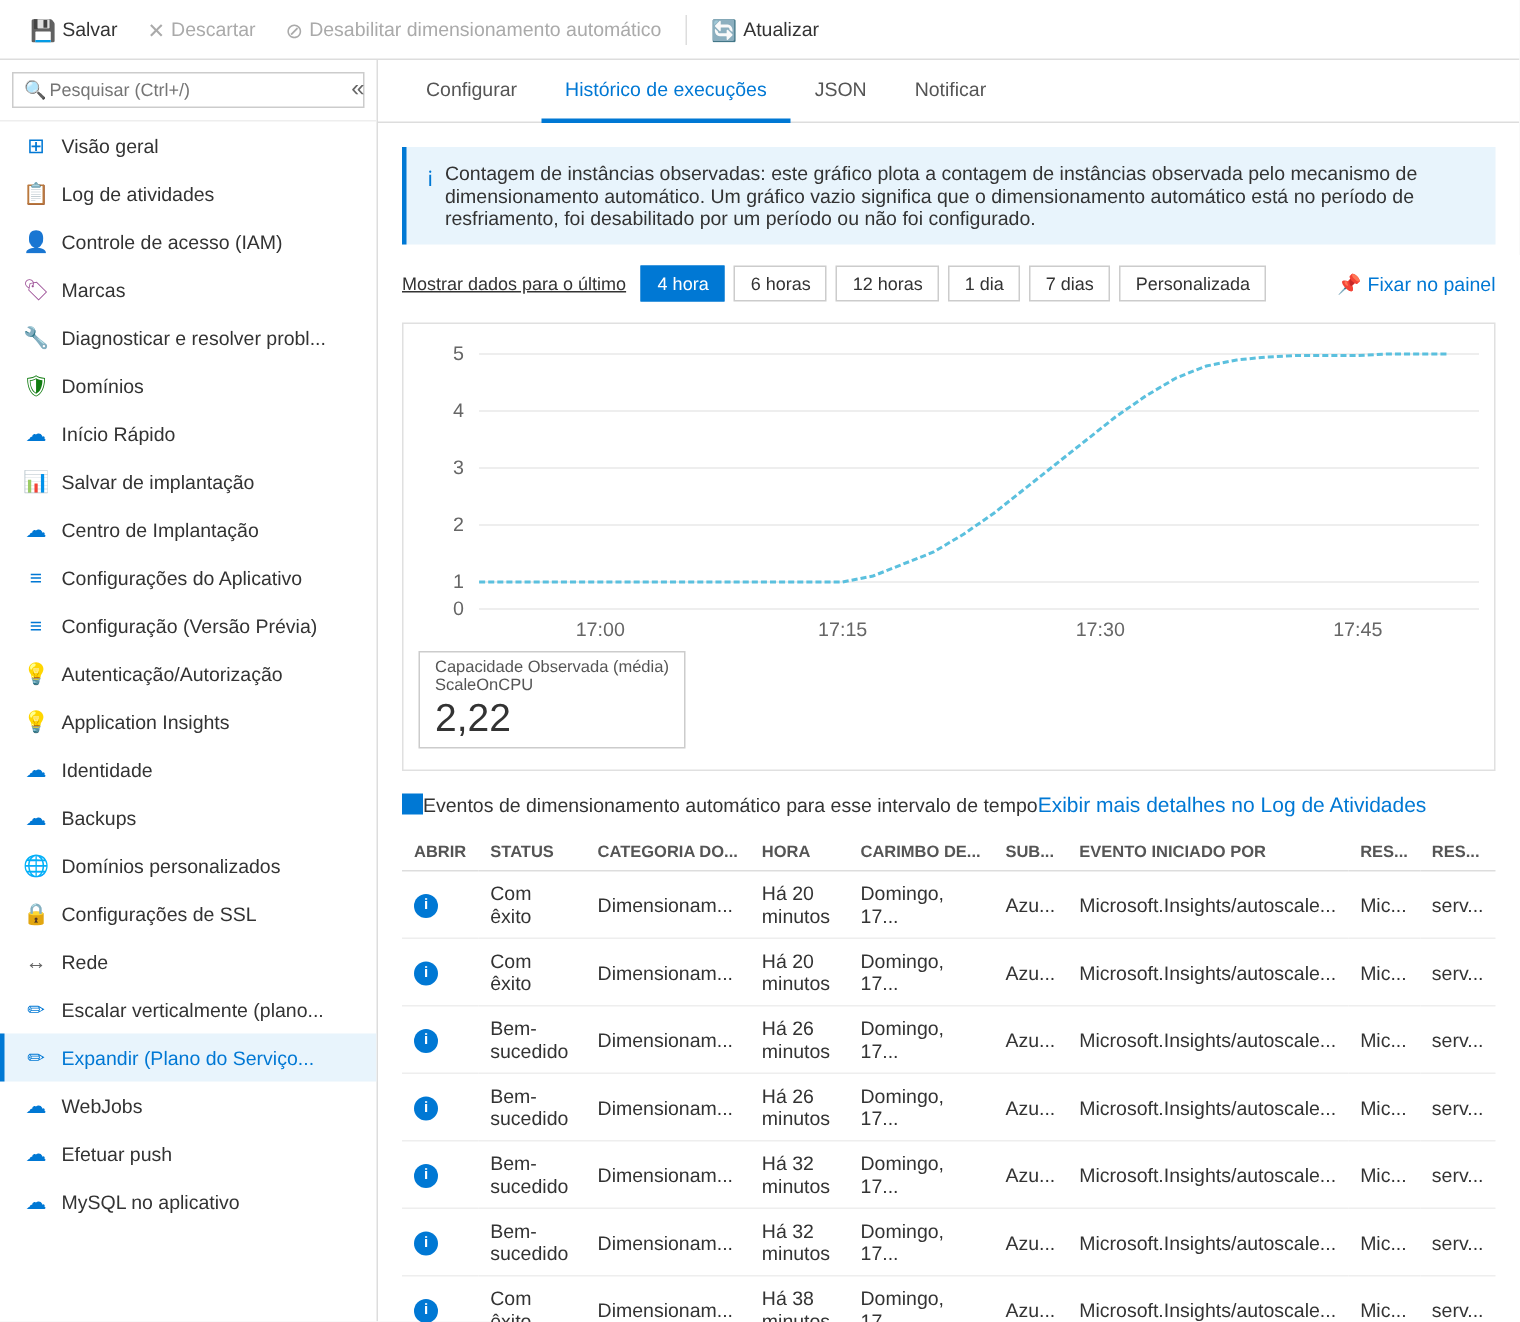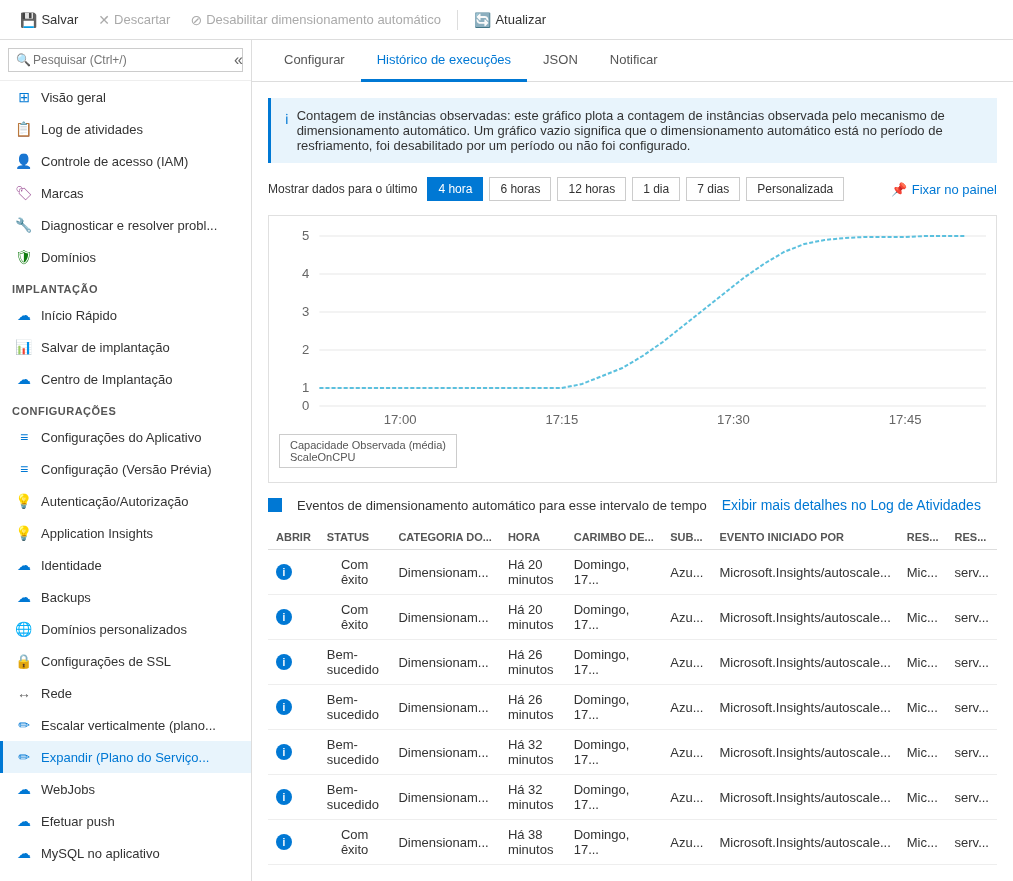--- a/index.html
+++ b/index.html
@@ -75,21 +75,21 @@
     
     .info-box {
       background: #e8f4fc; border-left: 3px solid #0078d4;
       padding: 10px 14px; margin-bottom: 14px; font-size: 12px;
       color: #333; display: flex; gap: 8px; align-items: flex-start;
     }
     .info-box .info-icon { color: #0078d4; font-size: 14px; flex-shrink: 0; margin-top: 1px; }
 
     
     .time-filter { display: flex; align-items: center; gap: 6px; margin-bottom: 14px; flex-wrap: wrap; }
-    .time-label { font-size: 12px; color: #333; margin-right: 4px; }
+    .time-label { font-size: 12px; color: #333; margin-right: 4px; text-decoration: underline; }
     .time-btn {
       padding: 4px 10px; border: 1px solid #ccc; background: #fff;
       cursor: pointer; font-size: 12px; color: #333;
     }
     .time-btn.active { background: #0078d4; color: #fff; border-color: #0078d4; }
     .pin-btn {
       display: flex; align-items: center; gap: 4px;
       margin-left: auto; background: none; border: none;
       cursor: pointer; color: #0078d4; font-size: 12px;
     }
@@ -104,38 +104,38 @@
     
     .chart-legend {
       padding: 8px 0 4px;
     }
     .chart-legend .legend-title { font-size: 11px; color: #555; }
     .chart-legend .legend-subtitle { font-size: 11px; color: #555; }
     .chart-legend .big-value { font-size: 26px; font-weight: 300; color: #333; }
 
     
     .events-header {
-      display: flex; align-items: center; gap: 15px;
+      display: flex; align-items: center; gap: 0;
       margin-bottom: 12px;
     }
     .events-header .blue-box {
       width: 14px; height: 14px; background: #0078d4; flex-shrink: 0;
     }
     .events-header .events-title { font-size: 13px; color: #333; }
     .events-header .events-link { color: #0078d4; text-decoration: none; font-size: 14px; cursor: pointer; }
 
     
     .data-table { width: 100%; border-collapse: collapse; font-size: 12px; }
     .data-table th {
       text-align: left; padding: 6px 8px; border-bottom: 1px solid #ddd;
       font-weight: 600; color: #555; font-size: 11px; text-transform: uppercase;
       white-space: nowrap;
     }
     .data-table td { padding: 7px 8px; border-bottom: 1px solid #eee; color: #333; }
-    .status-success { color: #107c10; text-align: center; }
+    .status-success { color: #107c10; }
     .status-ok { color: #107c10; }
     .info-circle {
       display: inline-flex; align-items: center; justify-content: center;
       width: 16px; height: 16px; background: #0078d4; color: #fff;
       border-radius: 50%; font-size: 10px; font-weight: bold; cursor: pointer;
     }
 
     
     .sidebar::-webkit-scrollbar, .content-scroll::-webkit-scrollbar { width: 6px; }
     .sidebar::-webkit-scrollbar-thumb, .content-scroll::-webkit-scrollbar-thumb { background: #ccc; }
@@ -197,35 +197,33 @@
       </div>
       <div class="nav-item">
         <span class="nav-icon" style="color:#666;">🔧</span>
         <span>Diagnosticar e resolver probl...</span>
       </div>
       <div class="nav-item">
         <span class="nav-icon" style="color:#107c10;">🛡</span>
         <span>Domínios</span>
       </div>
 
-      <div class="nav-section-label">Implantação</div>
       <div class="nav-item">
         <span class="nav-icon" style="color:#0078d4;">☁</span>
         <span>Início Rápido</span>
       </div>
       <div class="nav-item">
         <span class="nav-icon" style="color:#0078d4;">📊</span>
         <span>Salvar de implantação</span>
       </div>
       <div class="nav-item">
         <span class="nav-icon" style="color:#0078d4;">☁</span>
         <span>Centro de Implantação</span>
       </div>
 
-      <div class="nav-section-label">Configurações</div>
       <div class="nav-item">
         <span class="nav-icon" style="color:#0078d4;">≡</span>
         <span>Configurações do Aplicativo</span>
       </div>
       <div class="nav-item">
         <span class="nav-icon" style="color:#0078d4;">≡</span>
         <span>Configuração (Versão Prévia)</span>
       </div>
       <div class="nav-item">
         <span class="nav-icon" style="color:#e8a000;">💡</span>
@@ -338,20 +336,21 @@
           <text x="450" y="198" text-anchor="middle" font-size="11" fill="#666">17:30</text>
           <text x="620" y="198" text-anchor="middle" font-size="11" fill="#666">17:45</text>
 
           <polyline points="40,162 120,162 160,162 200,162 240,162 260,162 280,162 300,158 320,150 340,142 360,130 380,116 400,100 420,84 440,68 460,52 480,38 500,26 520,18 540,14 560,12 580,11 600,11 620,11 640,10 660,10 680,10" fill="none" stroke="#5bc0de" stroke-width="2" stroke-dasharray="4,2"></polyline>
         </svg>
 
         <div class="chart-legend">
           <div style="display:inline-block; border: 1px solid #ccc; padding: 4px 10px; background:#fff;">
             <div class="legend-title">Capacidade Observada (média)</div>
             <div class="legend-subtitle">ScaleOnCPU</div>
+            <div class="big-value">2,22</div>
           </div>
         </div>
       </div>
 
       <div class="events-header">
         <div class="blue-box"></div>
         <span class="events-title">Eventos de dimensionamento automático para esse intervalo de tempo</span>
         <a class="events-link">Exibir mais detalhes no Log de Atividades</a>
       </div>
 

